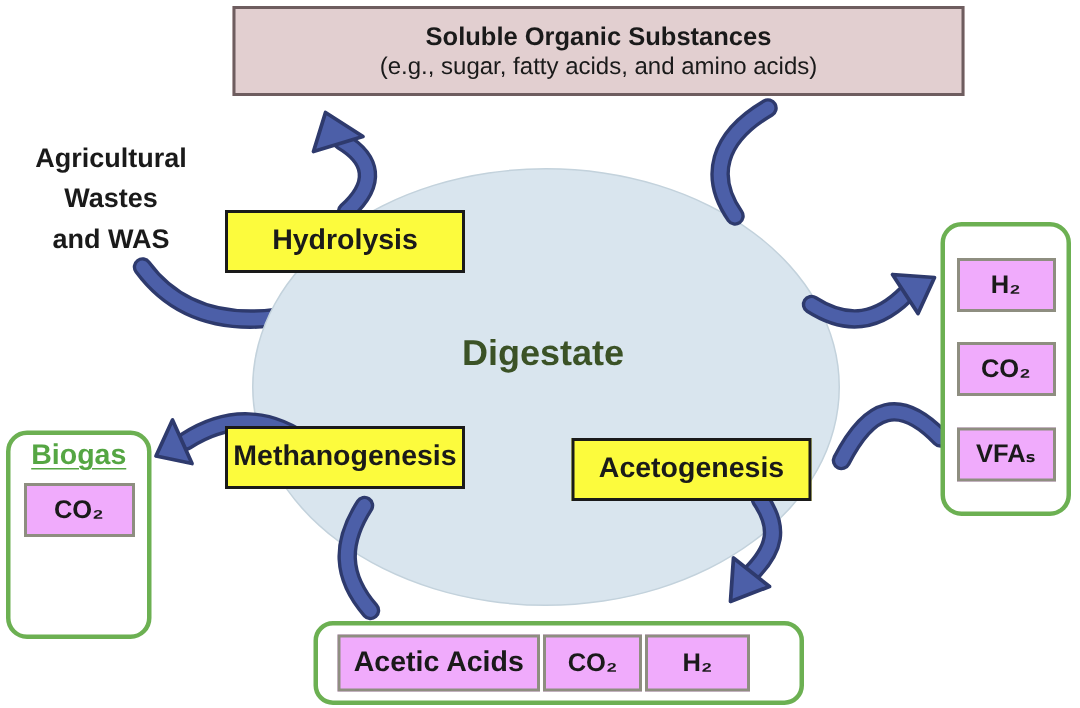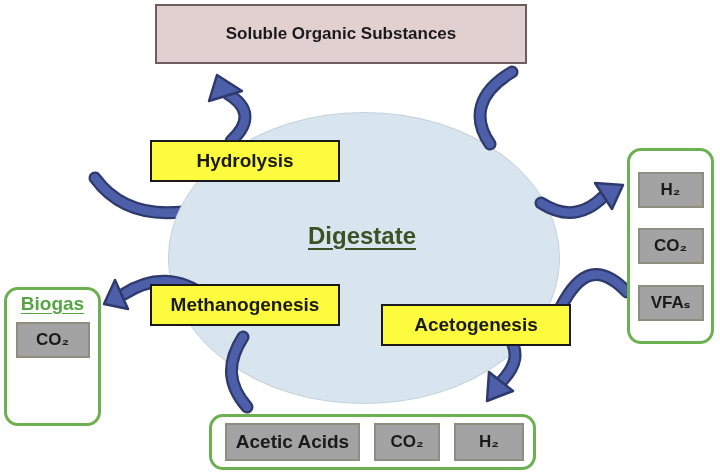--- a/index.html
+++ b/index.html
@@ -19,49 +19,49 @@
 
   
   #arrow-under{left:0;top:0;z-index:0;}
   #arrow-layer{left:0;top:0;z-index:2;}
   .arrow-body-outline{fill:none;stroke:#2e3a6d;stroke-width:13;stroke-linecap:round;}
   .arrow-body{fill:none;stroke:#4c5fa8;stroke-width:8.5;stroke-linecap:round;}
   .arrow-head{fill:#4c5fa8;stroke:#2e3a6d;stroke-width:2.5;stroke-linejoin:round;}
 
   
   #soluble-box{
-    left:155px;top:4px;width:372px;height:60px;z-index:4;
+    left:155px;top:4px;width:488px;height:60px;z-index:4;
     background:#e2cfd0;border:2px solid #6e5d5f;box-sizing:border-box;
     display:flex;flex-direction:column;align-items:center;justify-content:center;
   }
   #soluble-box .t1{font-weight:bold;font-size:17px;line-height:1.25;}
   #soluble-box .t2{font-size:16px;line-height:1.2;}
 
   
   #feed-label{
     left:0;top:92px;width:148px;z-index:4;text-align:center;
     font-weight:bold;font-size:18px;line-height:1.5;
   }
 
   
   .process-box{
-    width:190px;height:42px;z-index:4;background:#fcfb3d;border:2px solid #1a1a1a;
+    width:160px;height:42px;z-index:4;background:#fcfb3d;border:2px solid #1a1a1a;
     box-sizing:border-box;display:flex;align-items:center;justify-content:center;
     font-weight:bold;font-size:19px;
   }
   #box-hydrolysis{left:150px;top:140px;}
   #box-acidogenesis{left:381px;top:140px;}
   #box-methanogenesis{left:150px;top:284px;}
-  #box-acetogenesis{left:381px;top:304px;}
+  #box-acetogenesis{left:381px;top:292px;}
 
   
   #digestate-label{
     left:262px;top:222px;width:200px;z-index:3;text-align:center;
     font-weight:bold;font-size:24px;color:#3b5226;
-    text-decoration:underline;text-underline-offset:4px;
+    text-underline-offset:4px;
   }
 
   
   .green-panel{
     background:#ffffff;border:3px solid #6cb052;border-radius:14px;
     box-sizing:border-box;z-index:4;
   }
   #right-panel{
     left:627px;top:148px;width:87px;height:196px;
     display:flex;flex-direction:column;align-items:center;justify-content:space-evenly;
@@ -69,27 +69,28 @@
   #biogas-panel{
     left:4px;top:287px;width:97px;height:139px;
     display:flex;flex-direction:column;align-items:center;gap:7px;padding-top:3px;
   }
   #biogas-title{
     font-weight:bold;font-size:19px;color:#55a643;
     text-decoration:underline;text-underline-offset:3px;
   }
   #bottom-panel{
     left:209px;top:414px;width:327px;height:56px;
-    display:flex;flex-direction:row;align-items:center;gap:14px;
+    display:flex;flex-direction:row;align-items:center;gap:2px;
     padding-left:13px;
+    border-radius:13px;
   }
 
   
   .chem-box{
-    background:#a3a3a3;border:2px solid #8e8e80;box-sizing:border-box;
+    background:#f0abfc;border:2px solid #8e8e80;box-sizing:border-box;
     display:flex;align-items:center;justify-content:center;
     font-weight:bold;font-size:17px;color:#1a1a1a;
   }
   .chem-sm{width:66px;height:36px;}
   .chem-bio{width:74px;height:36px;}
   .chem-acetic{width:135px;height:38px;font-size:19px;}
   .chem-b2{width:66px;height:38px;}
   .chem-b3{width:70px;height:38px;}
 </style>
 </head>
@@ -137,22 +138,28 @@
     </g>
     <g>
       <path class="arrow-body-outline" d="M 206 297 C 180 277 152 276 124 294"></path>
       <path class="arrow-body" d="M 206 297 C 180 277 152 276 124 294"></path>
       <polygon class="arrow-head" points="104,304 128,309 115,280"></polygon>
     </g>
   </svg>
 
   <div id="soluble-box" class="abs">
     <div class="t1">Soluble Organic Substances</div>
-  </div>
-
+    <div class="t2">(e.g., sugar, fatty acids, and amino acids)</div>
+  </div>
+
+  <div id="feed-label" class="abs">
+    <div>Agricultural</div>
+    <div>Wastes</div>
+    <div>and WAS</div>
+  </div>
 
   <div id="digestate-label" class="abs">Digestate</div>
 
   <div id="box-hydrolysis" class="abs process-box">
     <span>Hydrolysis</span>
   </div>
   <div id="box-methanogenesis" class="abs process-box">
     <span>Methanogenesis</span>
   </div>
   <div id="box-acetogenesis" class="abs process-box">

